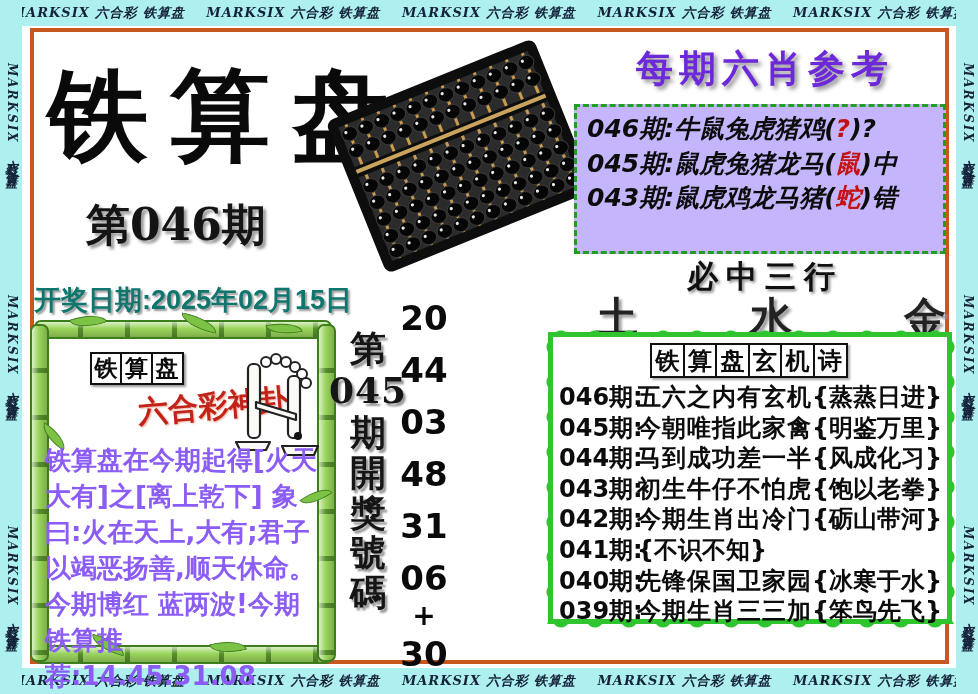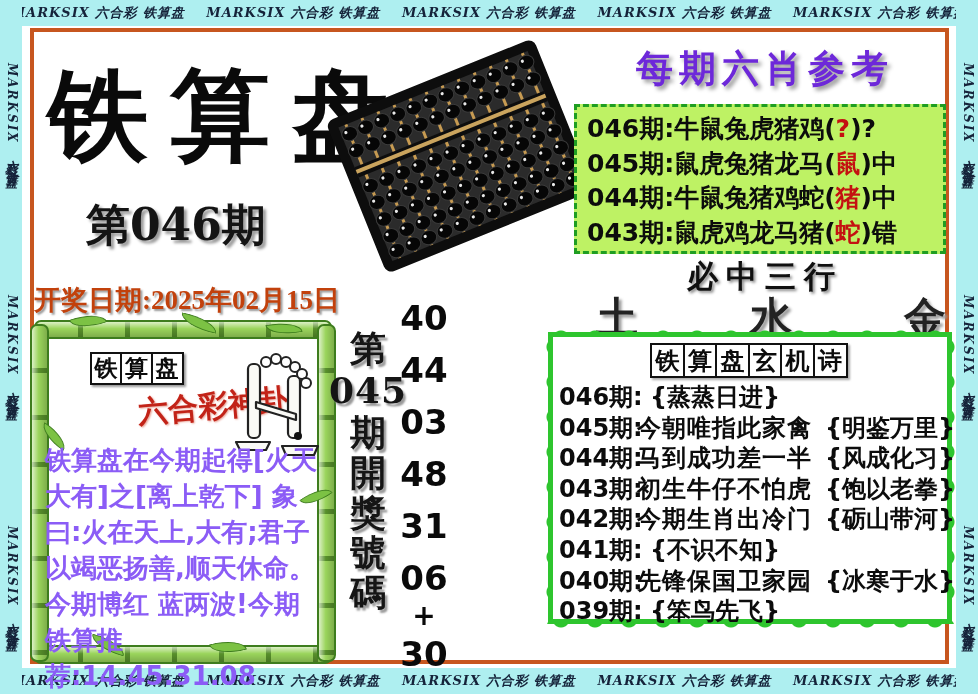--- a/index.html
+++ b/index.html
@@ -17,29 +17,29 @@
     font-size:13px;white-space:nowrap;letter-spacing:1px;}
   .strip-v .mark-run{writing-mode:vertical-rl;text-orientation:mixed;letter-spacing:2px;font-size:12px;}
   
   #frame{position:absolute;left:30px;top:28px;width:911px;height:628px;border:4px solid #c7561f;}
   
   #main-title{position:absolute;left:48px;top:50px;font-size:100px;font-weight:900;
     letter-spacing:22px;color:#0a0a0a;font-family:"DejaVu Sans",sans-serif;}
   #issue-no{position:absolute;left:86px;top:196px;font-size:44px;font-weight:900;
     font-family:"DejaVu Serif","Liberation Serif",serif;color:#141414;text-shadow:3px 3px 3px #9a9a9a;}
   #draw-date{position:absolute;left:34px;top:282px;font-size:27px;font-weight:900;
-    font-family:Liberation Serif, serif;color:#c2410c;text-shadow:2px 2px 2px #9a9a9a;white-space:nowrap;}
+    font-family:Liberation Sans, sans-serif;color:#0f766e;text-shadow:2px 2px 2px #9a9a9a;white-space:nowrap;}
   
   #abacus-photo{position:absolute;left:346px;top:72px;width:228px;height:168px;transform:rotate(-22deg);}
   
   #sixxiao-heading{position:absolute;left:580px;top:44px;width:370px;text-align:center;
     font-size:37px;font-weight:900;font-family:"DejaVu Serif","Liberation Serif",serif;
     color:#6d28d9;text-shadow:3px 3px 4px #8c8c8c;letter-spacing:6px;white-space:nowrap;}
   #sixxiao-box{position:absolute;left:574px;top:104px;width:372px;height:150px;
-    border:3px dashed #1f9e22;background:#bef264;padding:5px 10px;box-sizing:border-box;}
+    border:3px dashed #1f9e22;background:#c4b5fd;padding:5px 10px;box-sizing:border-box;font-style:italic;}
   .sx-row{font-size:25px;font-weight:900;line-height:34.5px;white-space:nowrap;color:#0c0c0c;}
   .sx-red{color:#c41111;}
   
   #three-heading{position:absolute;left:600px;top:256px;width:330px;text-align:center;
     font-size:31px;font-weight:900;font-family:"DejaVu Serif","Liberation Serif",serif;
     color:#101010;text-shadow:2px 2px 3px #8c8c8c;letter-spacing:8px;white-space:nowrap;}
   #three-elements{position:absolute;left:596px;top:290px;width:350px;display:flex;
     justify-content:space-between;font-size:42px;font-weight:600;color:#222;
     text-shadow:3px 3px 3px #9a9a9a;}
   
@@ -54,21 +54,21 @@
   #sc-left{position:absolute;left:542px;top:332px;
     background-image:radial-gradient(circle at 13px 15px,#2ec52e 8px,rgba(0,0,0,0) 9px);background-size:13px 35px;}
   #sc-right{position:absolute;left:946px;top:332px;
     background-image:radial-gradient(circle at 0px 15px,#2ec52e 8px,rgba(0,0,0,0) 9px);background-size:13px 35px;}
   #poem-title{display:flex;justify-content:center;gap:0;margin:2px auto 4px auto;filter:drop-shadow(2px 2px 1px #aaa);}
   #poem-title .cell{width:31px;height:31px;border:2.5px solid #111;margin-left:-2.5px;
     display:flex;align-items:center;justify-content:center;font-size:24px;font-weight:900;background:#fff;color:#0b0b0b;}
   .poem-row{display:flex;font-size:24px;font-weight:900;line-height:30.6px;white-space:nowrap;color:#0c0c0c;}
   .poem-row .p-period{width:78px;}
   .poem-row .p-poem{width:206px;letter-spacing:1px;}
-  .poem-row .p-note{flex:1;margin-left:13px;}
+  .poem-row .p-note{flex:1;}
   
   #bamboo{position:absolute;left:30px;top:320px;width:302px;height:342px;}
   .bam{position:absolute;border:2px solid #3e7d1e;border-radius:7px;
     background-image:linear-gradient(180deg,rgba(255,255,255,.65),rgba(255,255,255,0) 45%,rgba(0,0,0,.18)),
       repeating-linear-gradient(90deg,#9ad45b 0 42px,#578f2b 42px 47px);}
   .bam-v{background-image:linear-gradient(90deg,rgba(255,255,255,.65),rgba(255,255,255,0) 45%,rgba(0,0,0,.18)),
       repeating-linear-gradient(180deg,#9ad45b 0 42px,#578f2b 42px 47px);}
   #bam-top{left:4px;top:0;width:294px;height:15px;}
   #bam-bottom{left:4px;top:325px;width:294px;height:15px;}
   #bam-left{left:0;top:4px;width:15px;height:334px;}
@@ -314,21 +314,20 @@
         <ellipse cx="210.3" cy="148" rx="8" ry="7" fill="#060606" stroke="#3a3a3a"></ellipse>
         <circle cx="207.3" cy="145.5" r="1.6" fill="#e8e8e8"></circle>
         <rect x="12" y="55" width="204" height="11" fill="#0d0d0d"></rect>
         <rect x="12" y="58" width="204" height="4" fill="#caa45e"></rect>
       </svg></div>
 
   <div id="sixxiao-heading">每期六肖参考</div>
   <div id="sixxiao-box">
       <div class="sx-row"><span>046期:牛鼠兔虎猪鸡(</span><span class="sx-red">?</span><span>)?</span></div>
       <div class="sx-row"><span>045期:鼠虎兔猪龙马(</span><span class="sx-red">鼠</span><span>)中</span></div>
-      <div class="sx-row"><span>044期:牛鼠兔猪鸡蛇(</span><span class="sx-red">猪</span><span>)中</span></div>
       <div class="sx-row"><span>043期:鼠虎鸡龙马猪(</span><span class="sx-red">蛇</span><span>)错</span></div>
     </div>
 
   <div id="three-heading">必中三行</div>
   <div id="three-elements">
       <span>土</span>
       <span>水</span>
       <span>金</span>
     </div>
 
@@ -341,20 +340,21 @@
         <span class="cell">铁</span>
         <span class="cell">算</span>
         <span class="cell">盘</span>
         <span class="cell">玄</span>
         <span class="cell">机</span>
         <span class="cell">诗</span>
       </div>
     <div id="poem-rows">
         <div class="poem-row">
           <span class="p-period">046期:</span>
+          <span class="p-poem">五六之内有玄机</span>
           <span class="p-note">{蒸蒸日进}</span>
         </div>
         <div class="poem-row">
           <span class="p-period">045期:</span>
           <span class="p-poem">今朝唯指此家禽</span>
           <span class="p-note">{明鉴万里}</span>
         </div>
         <div class="poem-row">
           <span class="p-period">044期:</span>
           <span class="p-poem">马到成功差一半</span>
@@ -374,20 +374,21 @@
           <span class="p-period">041期:</span>
           <span class="p-note">{不识不知}</span>
         </div>
         <div class="poem-row">
           <span class="p-period">040期:</span>
           <span class="p-poem">先锋保国卫家园</span>
           <span class="p-note">{冰寒于水}</span>
         </div>
         <div class="poem-row">
           <span class="p-period">039期:</span>
+          <span class="p-poem">今期生肖三三加</span>
           <span class="p-note">{笨鸟先飞}</span>
         </div>
       </div>
   </div>
 
   <div id="bamboo">
     <div class="bam" id="bam-top"></div>
     <div class="bam" id="bam-bottom"></div>
     <div class="bam bam-v" id="bam-left"></div>
     <div class="bam bam-v" id="bam-right"></div>
@@ -430,21 +431,21 @@
   <div id="result-label">
       <span class="lab-char">第</span>
       <span class="lab-num">045</span>
       <span class="lab-char">期</span>
       <span class="lab-char">開</span>
       <span class="lab-char">獎</span>
       <span class="lab-char">號</span>
       <span class="lab-char">碼</span>
     </div>
   <div id="result-numbers">
-      <span class="num">40</span>
+      <span class="num">20</span>
       <span class="num">44</span>
       <span class="num">03</span>
       <span class="num">48</span>
       <span class="num">31</span>
       <span class="num">06</span>
       <span class="plus">+</span>
       <span class="num">30</span>
     </div>
 
 </div>

